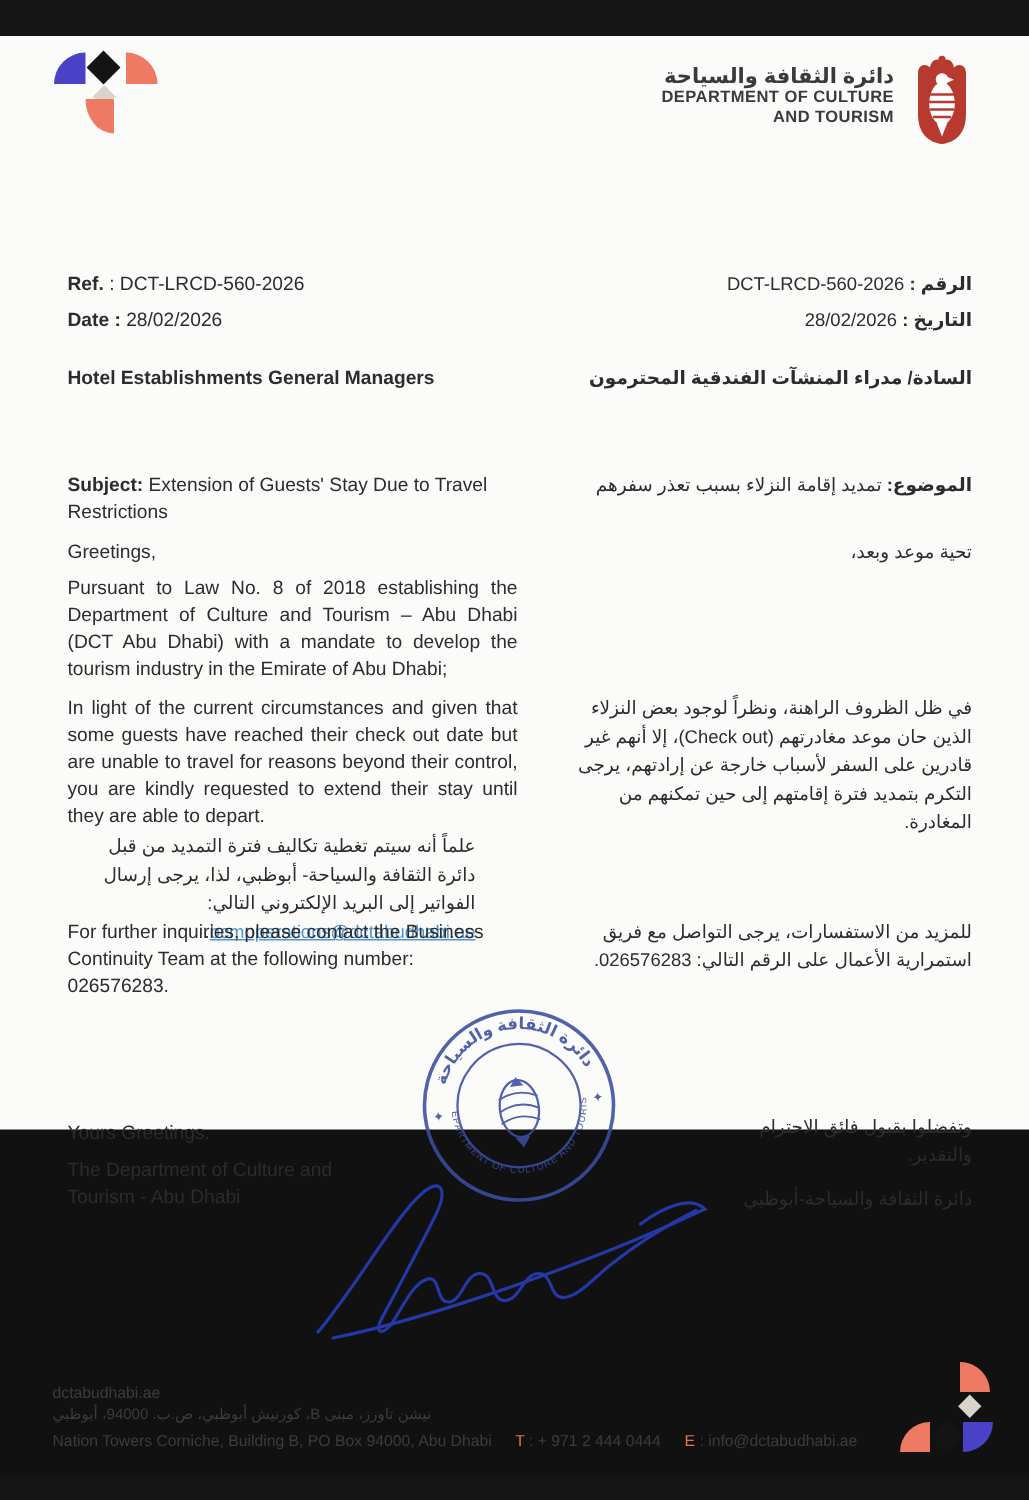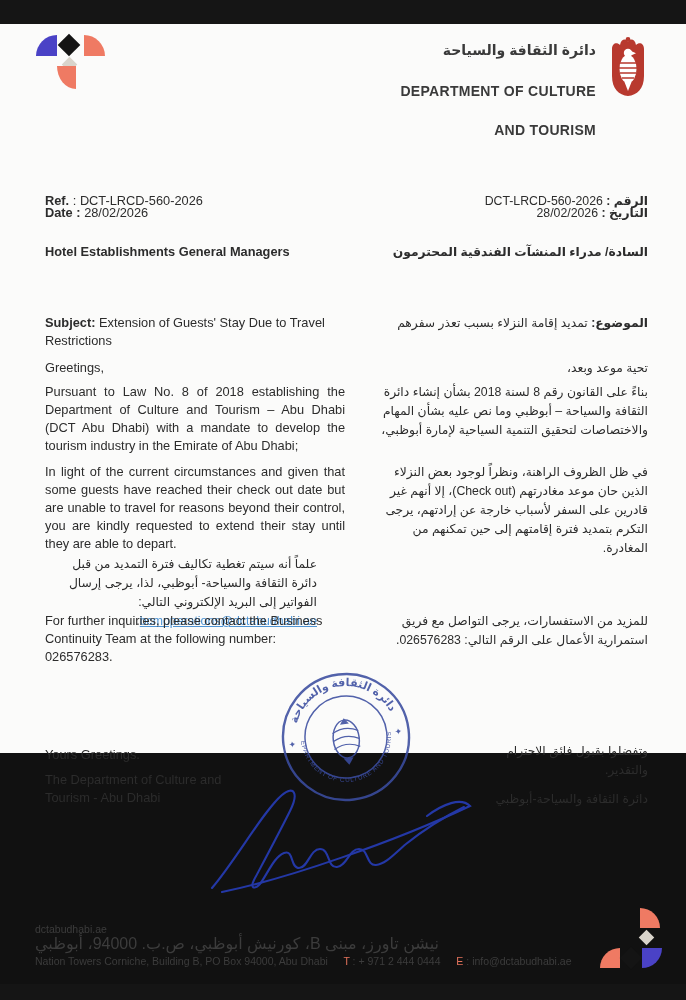--- a/index.html
+++ b/index.html
@@ -22,36 +22,36 @@
   .q{position:absolute;}
   .q-blue{background:#4a42c6;}
   .q-coral{background:#ef7a63;}
   .diamond{position:absolute;transform:rotate(45deg);}
   .d-black{background:#141414;}
   .d-gray{background:#d9d4cb;}
   
   .brand{position:absolute;right:34px;top:12px;display:flex;align-items:flex-start;gap:8px;}
   .brand-text{text-align:right;padding-top:6px;}
   .brand-ar{font-size:14px;font-weight:bold;color:#3a3a3a;direction:rtl;line-height:17px;}
-  .brand-en{font-size:14px;font-weight:bold;color:#3a3a3a;letter-spacing:.3px;line-height:13px;margin-top:26px;}
+  .brand-en{font-size:11px;font-weight:bold;color:#3a3a3a;letter-spacing:.3px;line-height:13px;}
   
   .row{position:absolute;left:45px;width:603px;display:flex;justify-content:space-between;}
   .en{width:300px;font-size:12.8px;line-height:18px;color:#2c2c2c;}
   .en.just{text-align:justify;}
   .ar{width:272px;font-size:12.3px;line-height:19px;color:#2c2c2c;direction:rtl;text-align:right;}
   b{font-weight:bold;}
   .link{color:#4f94d4;text-decoration:underline;cursor:pointer;}
   
   .stamp{position:absolute;left:279px;top:646px;width:134px;height:134px;transform:rotate(-7deg);opacity:.88;}
   
   .signature{position:absolute;left:198px;top:756px;width:300px;height:120px;}
   
   .footer{position:absolute;left:35px;top:898px;width:560px;font-size:10.5px;color:#3c3c3c;}
   .f-web{line-height:14px;}
-  .f-ar{direction:rtl;display:inline-block;line-height:15px;font-size:16px;}
+  .f-ar{direction:rtl;display:inline-block;line-height:15px;font-size:10px;}
   .f-en{line-height:16px;margin-top:2px;}
   .accent{color:#e4735c;}
   .f-en .gap{display:inline-block;width:10px;}
 </style>
 </head>
 <body>
 
 <div class="bar top"></div>
 
 <div class="paper">
@@ -74,21 +74,21 @@
       <path d="M8,13 C8,7 13,6 16,9 C17,3 22,2 24,6 C26,2 31,3 32,9 C35,6 40,7 40,13 L40,40 C40,53 33,59 24,60 C15,59 8,53 8,40 Z" fill="#b8392e"></path>
       <circle cx="24" cy="3.5" r="2.4" fill="#b8392e"></circle>
       <circle cx="24" cy="17" r="4.2" fill="#fff"></circle>
       <path d="M27,15 l5,2.2 -5,2.2 z" fill="#fff"></path>
       <ellipse cx="24" cy="33" rx="8.5" ry="14" fill="#fff"></ellipse>
       <path d="M16,27 h16 M15,32 h18 M16,37 h16 M18,42 h12" stroke="#b8392e" stroke-width="1.6"></path>
       <path d="M20.5,46 h7 l-3.5,9 z" fill="#fff"></path>
     </svg>
   </div>
 
-  <div class="row" style="top:168px">
+  <div class="row" style="top:156px">
     <div class="en">
       <b>Ref.</b>
       <span>: </span><span>DCT-LRCD-560-2026</span>
     </div>
     <div class="ar">
       <b>الرقم :</b>
       <span>DCT-LRCD-560-2026</span>
     </div>
   </div>
 
@@ -119,21 +119,20 @@
     </div>
   </div>
 
   <div class="row" style="top:335px">
     <div class="en">Greetings,</div>
     <div class="ar">تحية موعد وبعد،</div>
   </div>
 
   <div class="row" style="top:359px">
     <div class="en just">Pursuant to Law No. 8 of 2018 establishing the Department of Culture and Tourism – Abu Dhabi (DCT Abu Dhabi) with a mandate to develop the tourism industry in the Emirate of Abu Dhabi;</div>
-    <div class="ar">بناءً على القانون رقم 8 لسنة 2018 بشأن إنشاء دائرة الثقافة والسياحة – أبوظبي وما نص عليه بشأن المهام والاختصاصات لتحقيق التنمية السياحية لإمارة أبوظبي،</div>
   </div>
 
   <div class="row" style="top:439px">
     <div class="en just">In light of the current circumstances and given that some guests have reached their check out date but are unable to travel for reasons beyond their control, you are kindly requested to extend their stay until they are able to depart.</div>
     <div class="ar">في ظل الظروف الراهنة، ونظراً لوجود بعض النزلاء الذين حان موعد مغادرتهم (Check out)، إلا أنهم غير قادرين على السفر لأسباب خارجة عن إرادتهم، يرجى التكرم بتمديد فترة إقامتهم إلى حين تمكنهم من المغادرة.</div>
   </div>
 
   <div class="row" style="top:531px">
     <div class="ar">
       <span>علماً أنه سيتم تغطية تكاليف فترة التمديد من قبل دائرة الثقافة والسياحة- أبوظبي، لذا، يرجى إرسال الفواتير إلى البريد الإلكتروني التالي:</span>

